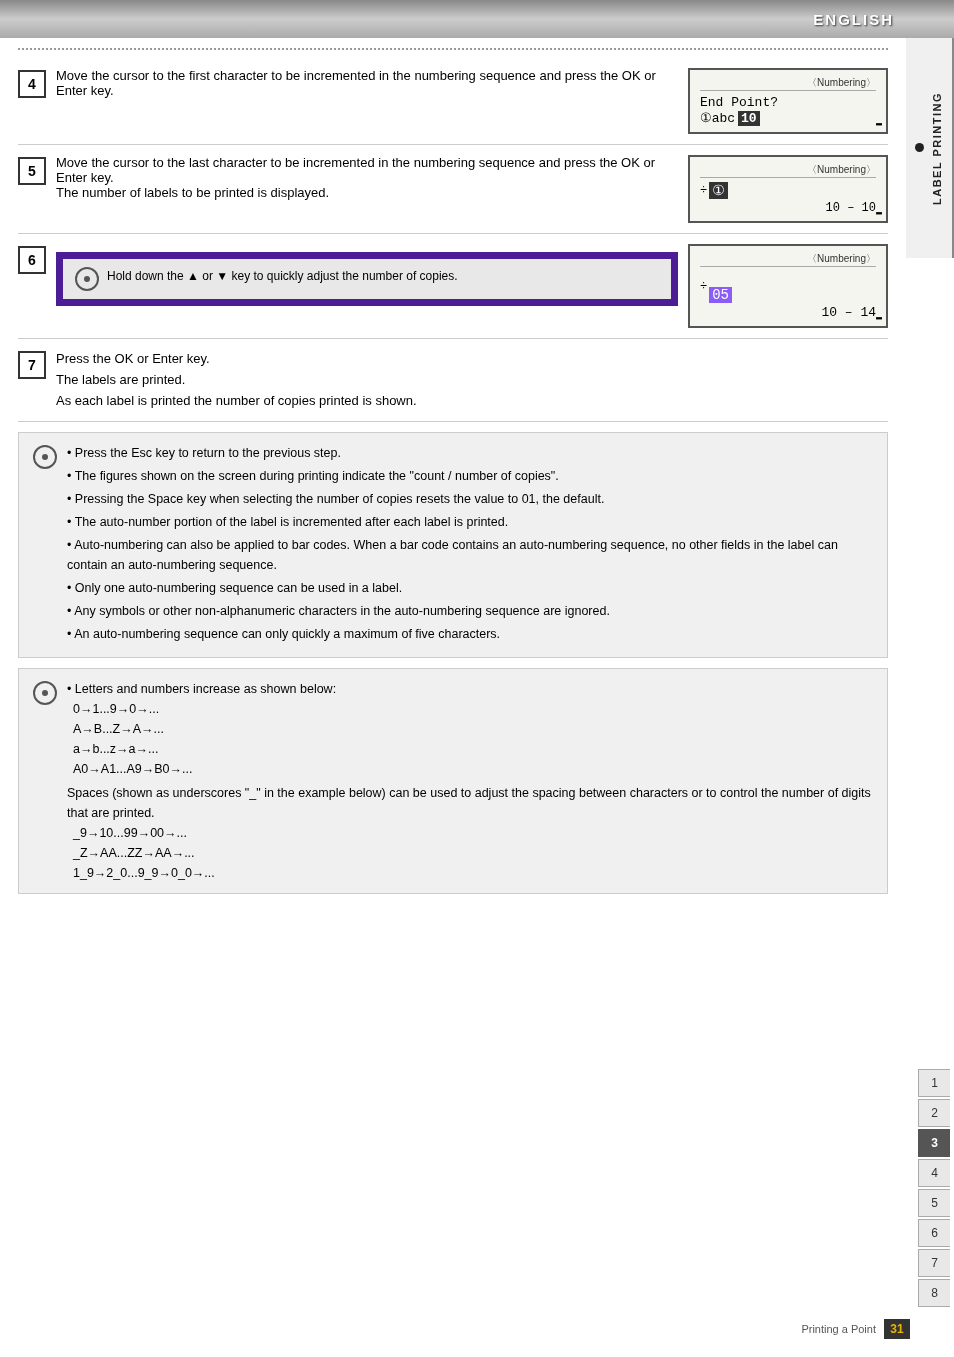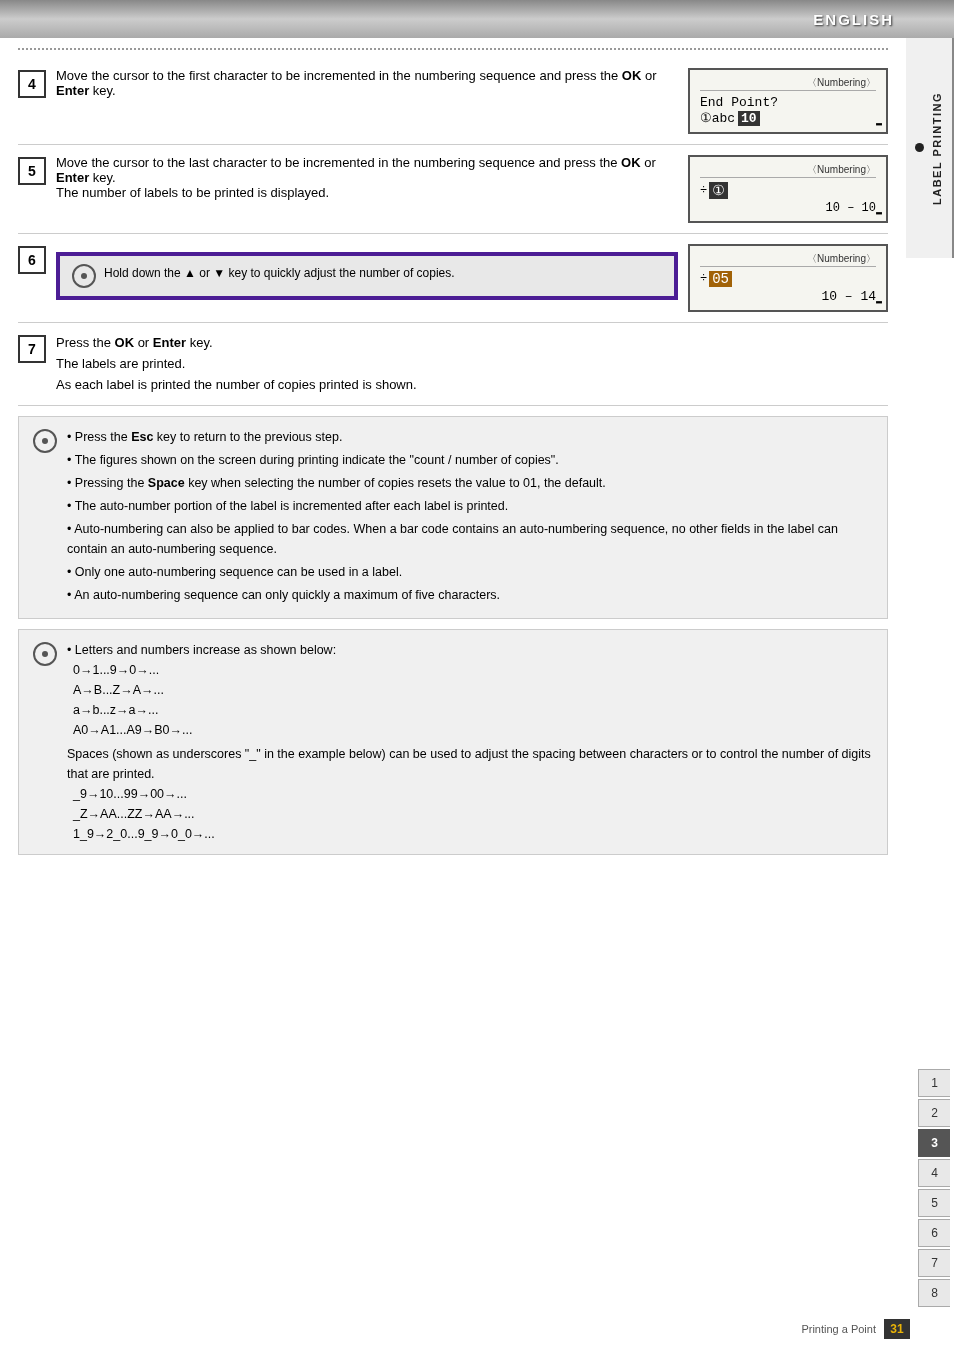--- a/index.html
+++ b/index.html
@@ -114,21 +114,21 @@
       margin-top: 2px;
     }
 
     .step-content {
       flex: 1;
     }
 
     
     .hint-box {
       background: #e8e8e8;
-      border: 4px solid #4c1d95;
+      border: 7px solid #4c1d95;
       padding: 8px 12px;
       margin-top: 6px;
       display: flex;
       align-items: flex-start;
       gap: 8px;
     }
     .hint-icon-inner {
       width: 6px;
       height: 6px;
       border-radius: 50%;
@@ -170,21 +170,21 @@
       padding: 0;
     }
     .note-content ul li {
       margin-bottom: 3px;
     }
     .note-content ul li::before {
       content: "• ";
     }
 
     
-    .bold { font-weight: bold; text-align: center; }
+    .bold { font-weight: normal; text-align: center; }
 
     
     .clearfix::after {
       content: '';
       display: block;
       clear: both;
     }
 
     
     .step-inner {
@@ -271,21 +271,21 @@
                 <div class="hint-icon-inner"></div>
               </div>
               <div class="hint-text">Hold down the ▲ or ▼ key to quickly adjust the number of copies.</div>
             </div>
           </div>
           <div class="step-right">
             <div style="border:2px solid #555; background:#f5f5f0; padding:6px 10px; font-family:'Courier New',monospace; position:relative; min-height:60px;">
               <div style="text-align:right; font-size:10px; font-family:Arial; color:#333; border-bottom:1px solid #aaa; margin-bottom:4px;">〈Numbering〉</div>
               <div style="font-size:14px; display:flex; align-items:center; gap:2px;">
                 <span style="font-size:12px;">÷</span>
-                <span style="background:#a16207;color:#fff;padding:0 3px;">05</span>
+                <span style="background:#8b5cf6;color:#fff;padding:0 3px;margin-top:16px;">05</span>
               </div>
               <div style="font-size:13px; text-align:right; margin-top:2px;">10 – 14</div>
               <div style="position:absolute;right:4px;bottom:3px;font-size:10px;">▬</div>
             </div>
           </div>
         </div>
       </div>
     </div>
 
     <div class="step step-last" style="border-bottom:1px solid #ccc;">
@@ -306,20 +306,21 @@
       <div class="hint-icon-inner"></div>
     </div>
     <div class="note-content">
       <ul>
         <li>Press the <span class="bold">Esc</span> key to return to the previous step.</li>
         <li>The figures shown on the screen during printing indicate the "count / number of copies".</li>
         <li>Pressing the <span class="bold">Space</span> key when selecting the number of copies resets the value to 01, the default.</li>
         <li>The auto-number portion of the label is incremented after each label is printed.</li>
         <li>Auto-numbering can also be applied to bar codes. When a bar code contains an auto-numbering sequence, no other fields in the label can contain an auto-numbering sequence.</li>
         <li>Only one auto-numbering sequence can be used in a label.</li>
+        <li>Any symbols or other non-alphanumeric characters in the auto-numbering sequence are ignored.</li>
         <li>An auto-numbering sequence can only quickly a maximum of five characters.</li>
       </ul>
     </div>
   </div>
 
   <div class="note-section">
     <div class="note-icon">
       <div class="hint-icon-inner"></div>
     </div>
     <div class="note-content">

